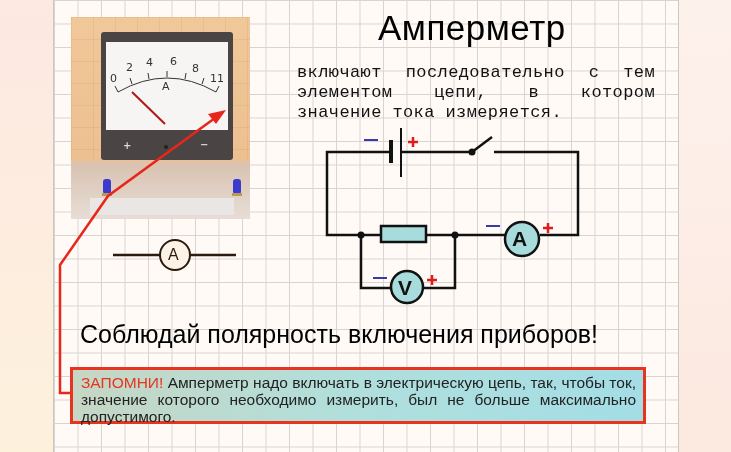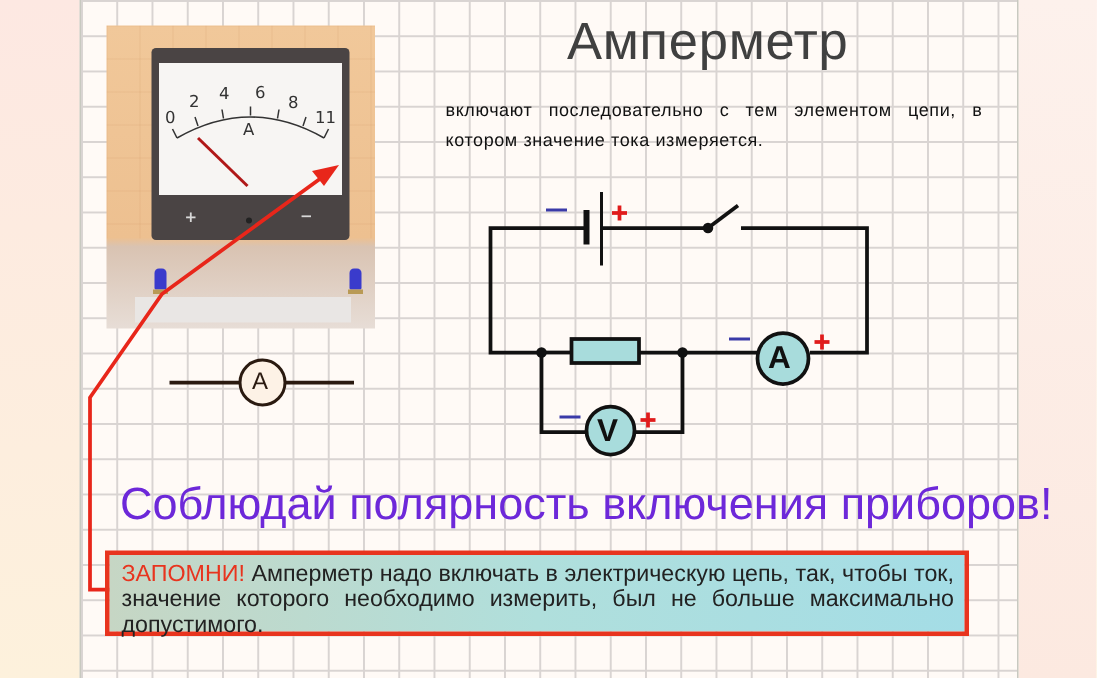--- a/index.html
+++ b/index.html
@@ -51,31 +51,31 @@
   }
   .meter-base {
     position: absolute; left: 19px; top: 181px; width: 144px; height: 17px;
     background: #e9e6e4;
   }
   .post { position: absolute; width: 8px; height: 14px; background: #3a3bcc; border-radius: 3px 3px 1px 1px; top: 162px; }
   .post::after { content: ""; position: absolute; left: -1px; bottom: -3px; width: 10px; height: 3px; background: #b99a55; }
   .panel-label { position: absolute; color: #d8d8d8; font-size: 10px; font-weight: bold; }
   
   .title {
-    position: absolute; left: 378px; top: 8px; font-size: 35px; color: #404040;
+    position: absolute; left: 378px; top: 8px; font-size: 35px; color: #000000;
     font-family: "Liberation Sans", sans-serif; letter-spacing: 0.5px;
   }
   .desc {
     position: absolute; left: 297px; top: 63px; width: 358px;
-    font-size: 12px; line-height: 20px; color: #111; text-align: justify;
-    font-family: Liberation Sans, sans-serif; letter-spacing: 0.4px;
+    font-size: 17px; line-height: 20px; color: #111; text-align: justify;
+    font-family: Liberation Mono, monospace; letter-spacing: 0.4px;
   }
   svg.overlay { position: absolute; left: 0; top: 0; }
   .warn {
-    position: absolute; left: 80px; top: 320px; font-size: 30px; color: #6d28d9;
+    position: absolute; left: 80px; top: 320px; font-size: 25px; color: #000000;
     font-family: "Liberation Sans", sans-serif;
   }
   .note {
     position: absolute; left: 70px; top: 367px; width: 576px; height: 57px;
     border: 3px solid #e8341e; box-sizing: border-box;
     background: linear-gradient(90deg, #c6d6c4 0%, #b0dfdc 50%, #a4dde6 100%);
     padding: 4px 7px 4px 8px;
     font-family: "Liberation Sans", sans-serif; font-size: 15.5px; line-height: 17px;
     color: #222; text-align: justify;
   }

